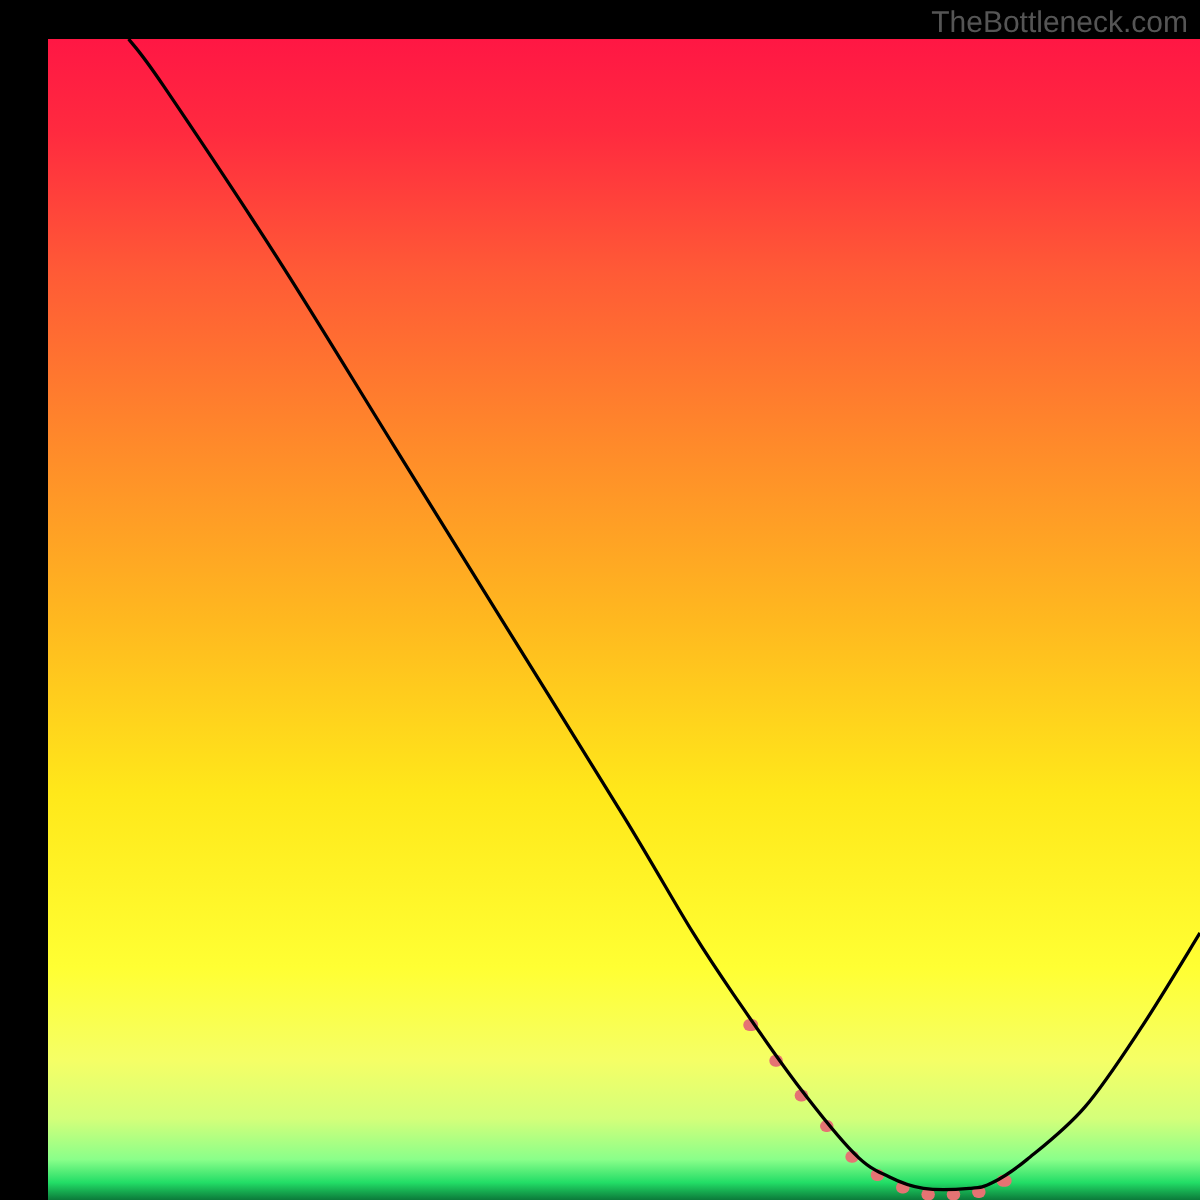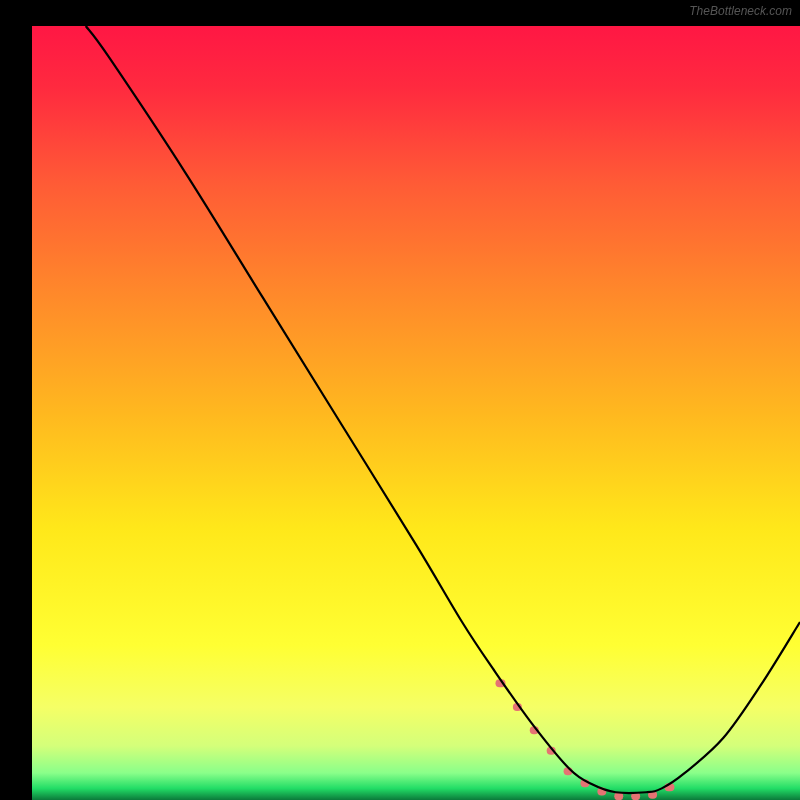--- a/index.html
+++ b/index.html
@@ -9,23 +9,22 @@
     width: 800px;
     height: 800px;
     position: relative;
     font-family: Arial, Helvetica, sans-serif;
   }
   .watermark {
     position: absolute;
     top: 4px;
     right: 8px;
     color: #555;
-    font-size: 12px;
+    font-size: 20px;
     z-index: 10;
-    font-style: italic;
   }
   svg {
     display: block;
   }
 </style>
 </head>
 <body>
 
 <div class="watermark">TheBottleneck.com</div>
 

